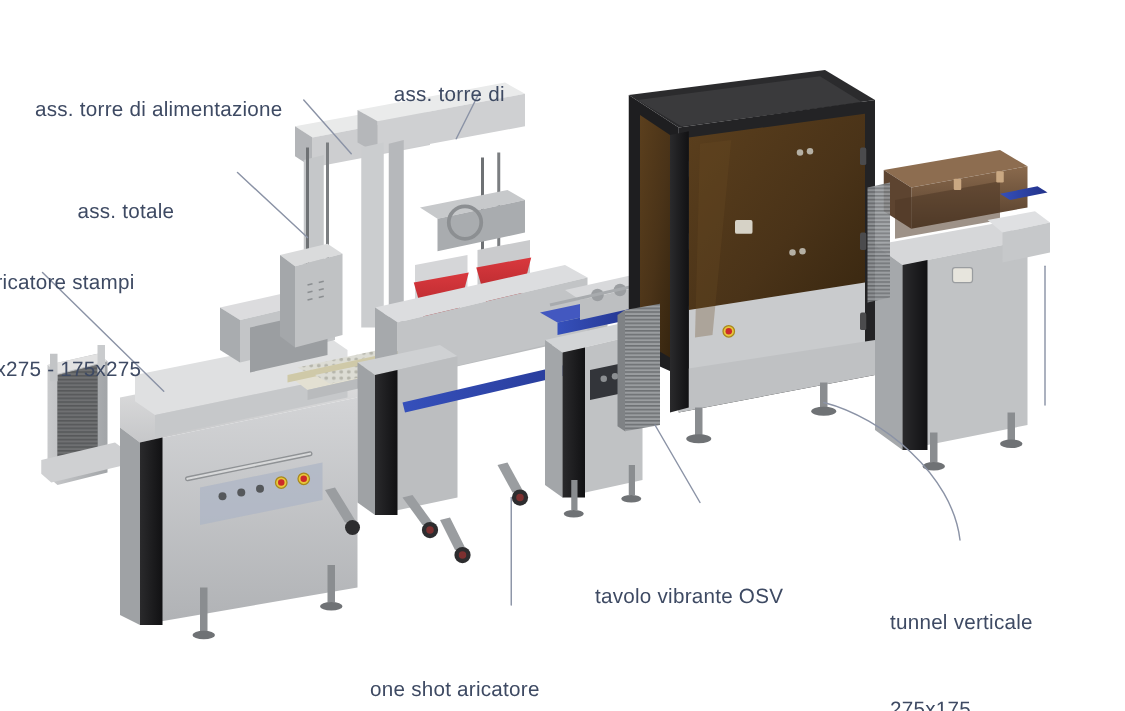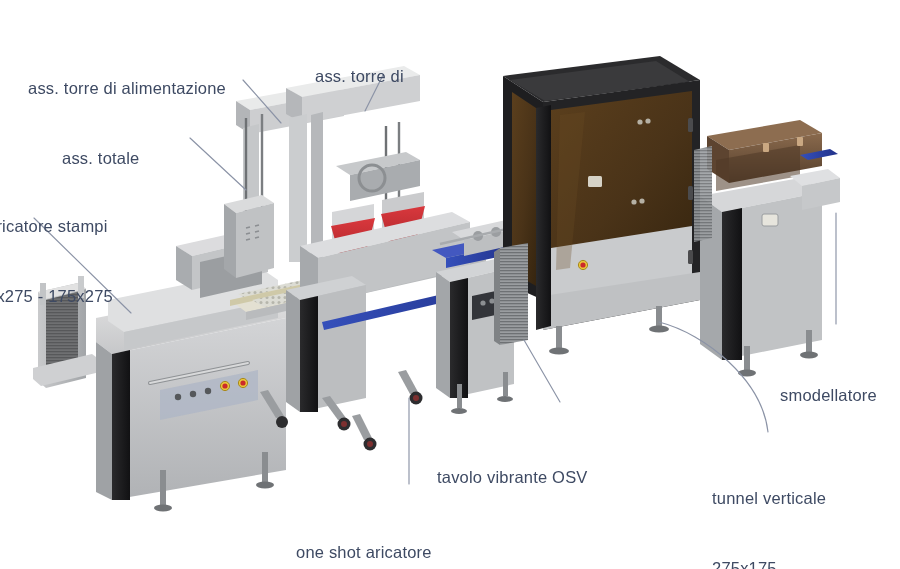--- a/index.html
+++ b/index.html
@@ -6,27 +6,27 @@
   body{width:900px;height:569px;overflow:hidden;position:relative;
        font-family:"Liberation Sans","DejaVu Sans",sans-serif;}
 
   #stage{position:absolute;inset:0;width:900px;height:420px;background:#fff;}
 
   
   .callout{position:absolute;color:#3e4a63;font-size:16.5px;line-height:1.42;
            letter-spacing:.2px;white-space:pre;font-weight:400;}
 
   #lbl-torre-sx{left:28px;top:30px;}
-  #lbl-totale  {left:62px;top:100px;}
+  #lbl-totale  {left:62px;top:111px;}
   #lbl-caric   {left:-13px;top:168px;}
   #lbl-torre-dx{left:315px;top:18px;}
   #lbl-smod    {left:780px;top:337px;}
   #lbl-tunnel  {left:712px;top:440px;}
   #lbl-osd     {left:296px;top:494px;}
-  #lbl-osv     {left:437px;top:419px;}
+  #lbl-osv     {left:476px;top:419px;}
 
   
   #leaders{position:absolute;inset:0;width:900px;height:569px;
            pointer-events:none;}
 
   
   #render{position:absolute;inset:0;width:900px;height:569px;}
 
   
 </style>
@@ -340,23 +340,20 @@
 
   <div class="callout" id="lbl-caric">
     <div>aricatore stampi</div>
     <div>5x275 - 175x275</div>
   </div>
 
   <div class="callout" id="lbl-torre-dx">
     <div>ass. torre di</div>
   </div>
 
-  <div class="callout" id="lbl-smod">
-    <div>smodellatore</div>
-  </div>
 
   <div class="callout" id="lbl-tunnel">
     <div>tunnel verticale</div>
     <div>275x175</div>
     
   </div>
 
   <div class="callout" id="lbl-osd">
     <div>one shot aricatore</div>
     

